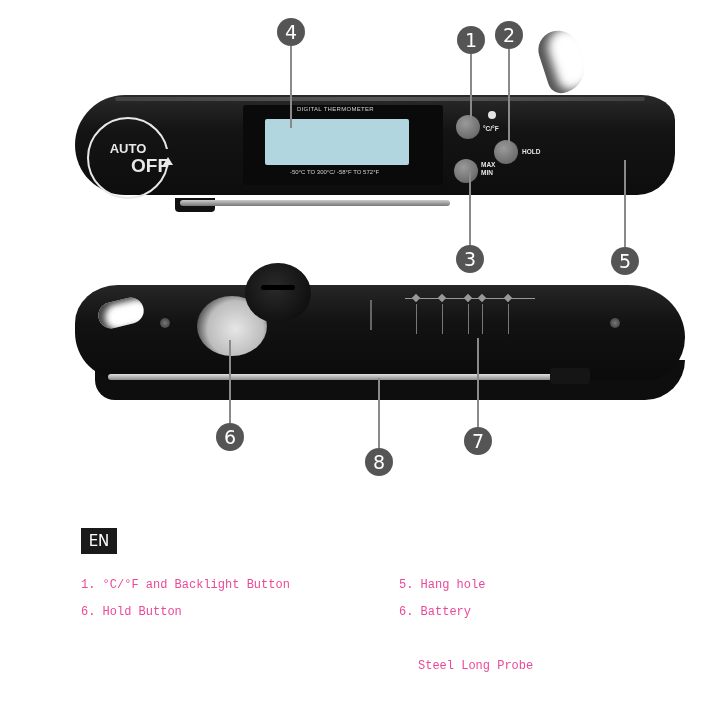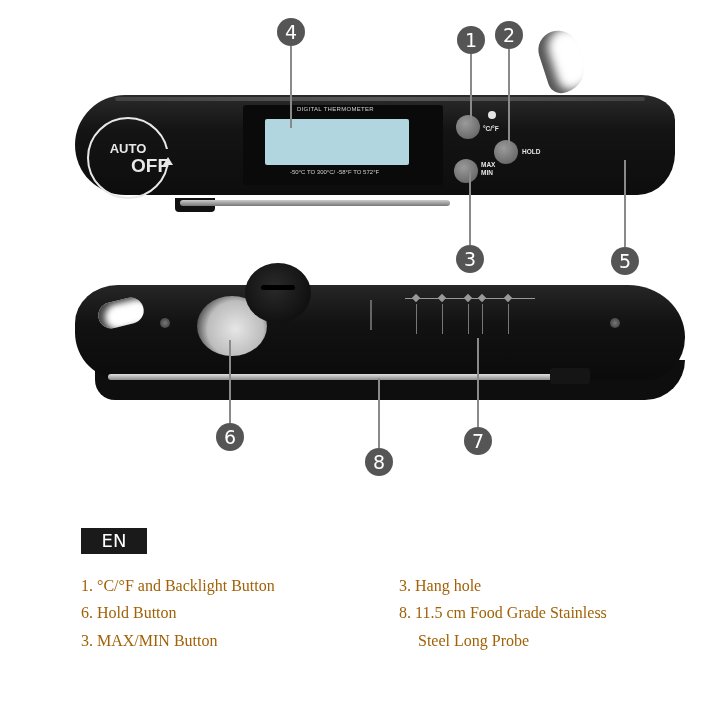--- a/index.html
+++ b/index.html
@@ -75,28 +75,28 @@
   .guide .col { position:absolute; top:12px; width:1px; height:30px; background:#777; }
   .logo { position:absolute; left: 370px; top: 300px; width: 14px; height: 30px;
     border-left: 2px solid #888; opacity:.7; }
 
   .probe-bot { position:absolute; left: 108px; top: 374px; width: 448px; height: 6px;
     background: linear-gradient(180deg,#e0e0e0,#8a8a8a); border-radius: 3px; }
   .probe-bot-tip { position:absolute; left: 550px; top: 368px; width: 40px; height: 16px;
     background:#151515; border-radius: 3px; }
 
   
-  .lang-badge { position:absolute; left: 81px; top: 528px; width: 66px; height: 26px;
-    background:#1a1a1a; color:#fff; font-size: 18px; line-height: 26px; text-align:center;
+  .lang-badge { position:absolute; left: 81px; top: 528px; width: 36px; height: 26px;
+    background:#1a1a1a; color:#fff; font-size: 15px; line-height: 26px; text-align:center;
     font-family:"DejaVu Sans",sans-serif; }
   .legend-col { position:absolute; top: 572px; }
   .legend-col.left { left: 81px; }
   .legend-col.right { left: 399px; }
-  .legend-item { font-size: 16px; line-height: 27.3px; color:#a16207;
-    font-family:Liberation Serif, serif; white-space: nowrap; }
+  .legend-item { font-size: 12px; line-height: 27.3px; color:#ec4899;
+    font-family:Liberation Mono, monospace; white-space: nowrap; }
 </style>
 </head>
 <body>
 
 <div class="stage">
 
   <div class="thermo-top">
     <div class="rim"></div>
     <div class="autooff">
       <div class="gap"></div>
@@ -167,20 +167,19 @@
   <div class="callout" style="left:216px; top:423px;">6</div>
   <div class="callout" style="left:464px; top:427px;">7</div>
   <div class="callout" style="left:365px; top:448px;">8</div>
 </div>
 
 <div class="lang-badge">EN</div>
 
 <div class="legend-col left">
   <div class="legend-item">1. °C/°F and Backlight Button</div>
   <div class="legend-item">6. Hold Button</div>
-  <div class="legend-item">3. MAX/MIN Button</div>
 </div>
 
 <div class="legend-col right">
-  <div class="legend-item">3. Hang hole</div>
-  <div class="legend-item">8. 11.5 cm Food Grade Stainless</div>
-  <div class="legend-item" style="padding-left:19px;">Steel Long Probe</div>
+  <div class="legend-item">5. Hang hole</div>
+  <div class="legend-item">6. Battery</div>
+  <div class="legend-item" style="padding-left:19px;margin-top:26px;">Steel Long Probe</div>
 </div>
 
 </body></html>

